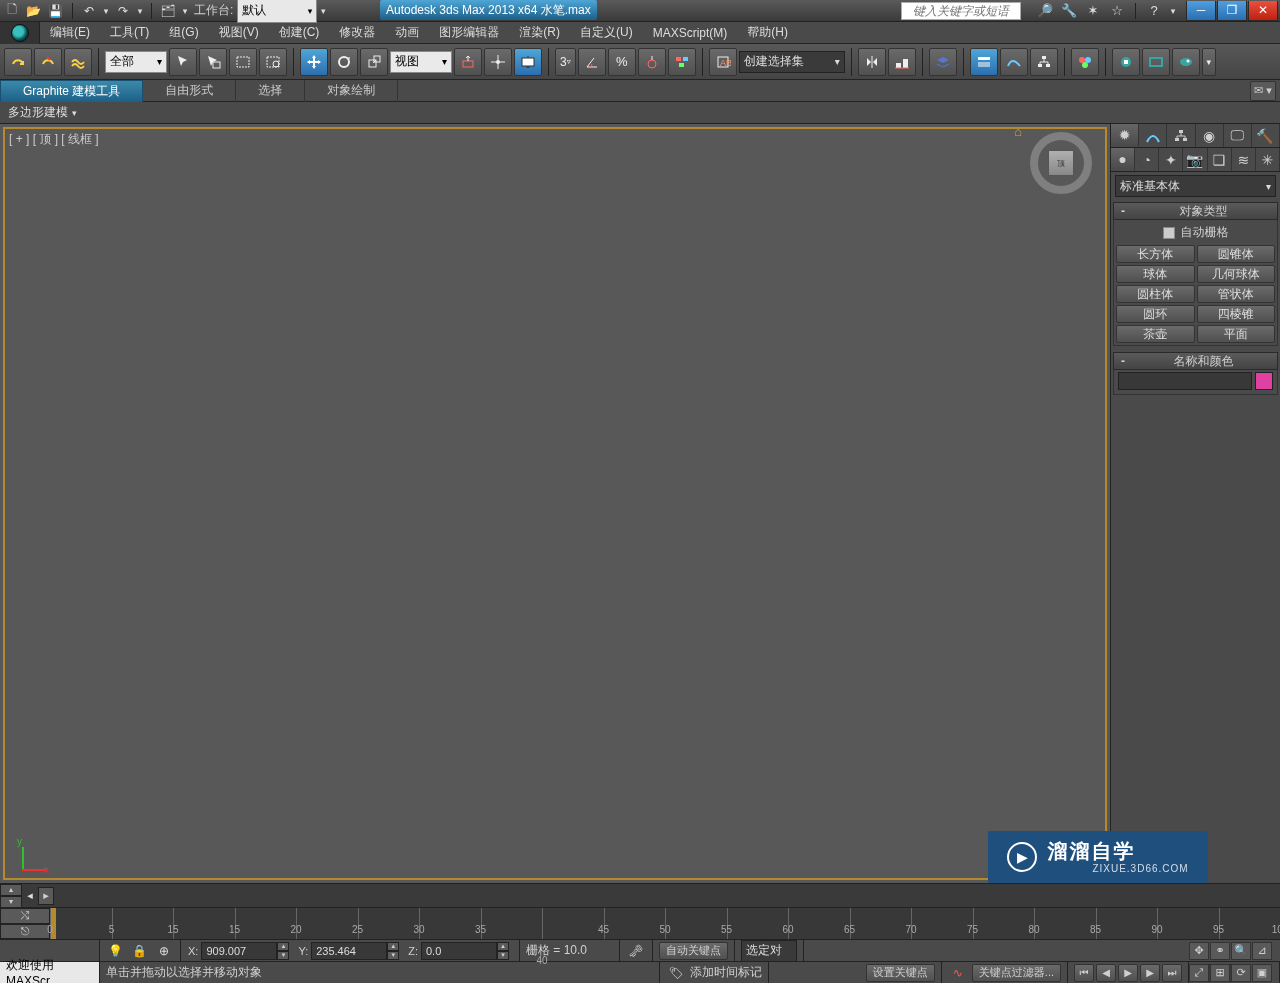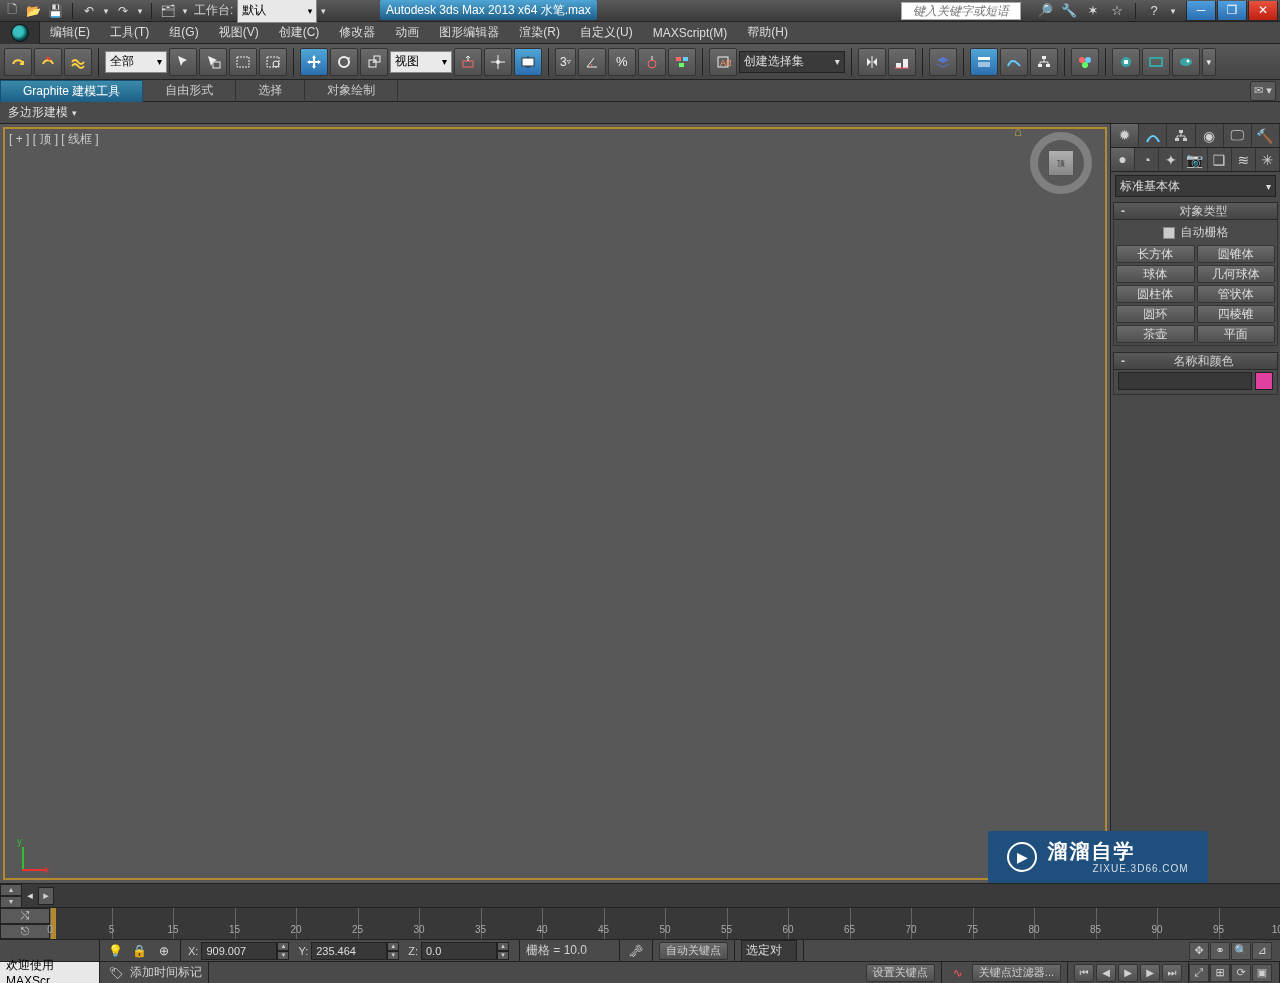--- a/index.html
+++ b/index.html
@@ -501,21 +501,21 @@
       <div class="tick-label" style="left: 15%;">15</div>
       <div class="tick" style="left: 20%;"></div>
       <div class="tick-label" style="left: 20%;">20</div>
       <div class="tick" style="left: 25%;"></div>
       <div class="tick-label" style="left: 25%;">25</div>
       <div class="tick" style="left: 30%;"></div>
       <div class="tick-label" style="left: 30%;">30</div>
       <div class="tick" style="left: 35%;"></div>
       <div class="tick-label" style="left: 35%;">35</div>
       <div class="tick" style="left: 40%;"></div>
-      <div class="tick-label" style="left: 40%;">40</div>
+      <div class="tick-label" style="left: 40%; margin-top: 31px;">40</div>
       <div class="tick" style="left: 45%;"></div>
       <div class="tick-label" style="left: 45%;">45</div>
       <div class="tick" style="left: 50%;"></div>
       <div class="tick-label" style="left: 50%;">50</div>
       <div class="tick" style="left: 55%;"></div>
       <div class="tick-label" style="left: 55%;">55</div>
       <div class="tick" style="left: 60%;"></div>
       <div class="tick-label" style="left: 60%;">60</div>
       <div class="tick" style="left: 65%;"></div>
       <div class="tick-label" style="left: 65%;">65</div>
@@ -577,20 +577,21 @@
   <div class="nav-cluster" style="position:absolute;right:2px;">
     <div class="nb">✥</div>
     <div class="nb">⚭</div>
     <div class="nb">🔍</div>
     <div class="nb">⊿</div>
   </div>
 </div>
 
 <div class="statusbar2">
   <div class="status-cell" style="width:100px;background:#e8e8e8;color:#000;">欢迎使用  MAXScr</div>
+  <div class="status-cell" style="flex:0 0 560px;">单击并拖动以选择并移动对象</div>
   <div class="status-cell" style="gap:4px;">
     <div class="qat-btn">🏷</div>
     <span>添加时间标记</span>
   </div>
   <div class="status-cell" style="margin-left:auto;gap:4px;">
     <div class="anim-btn">设置关键点</div>
   </div>
   <div class="status-cell" style="gap:4px;">
     <div class="qat-btn" style="color:#f55;">∿</div>
     <div class="anim-btn">关键点过滤器...</div>

